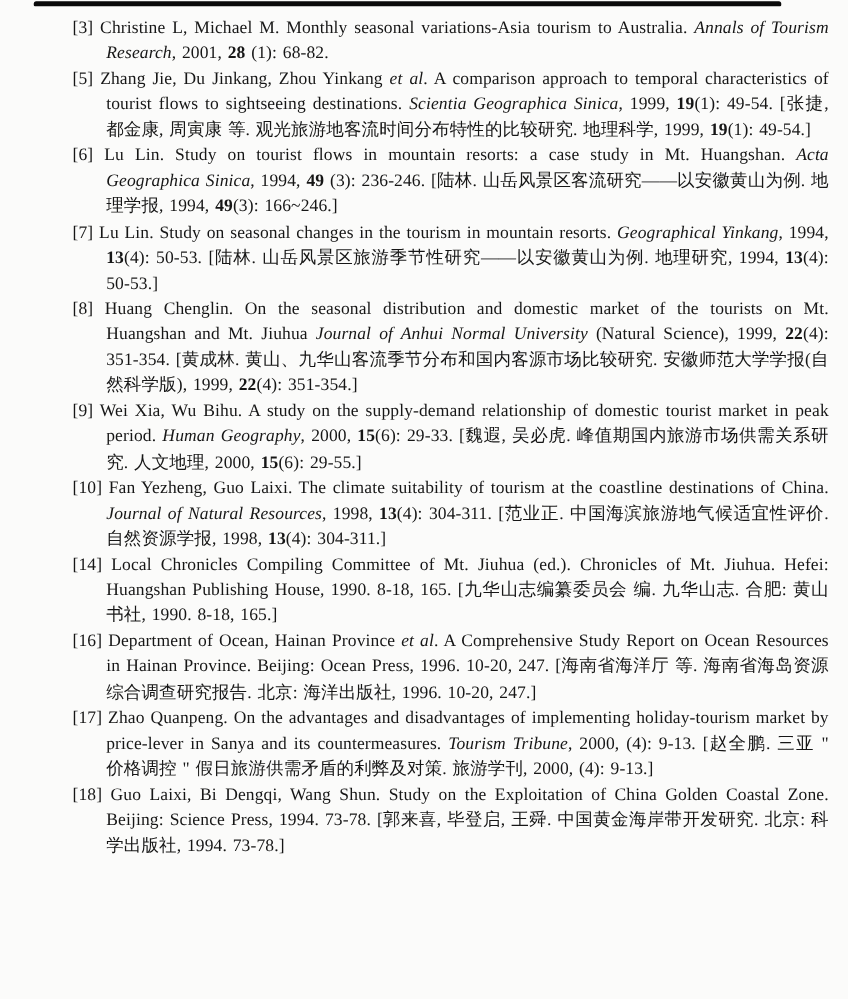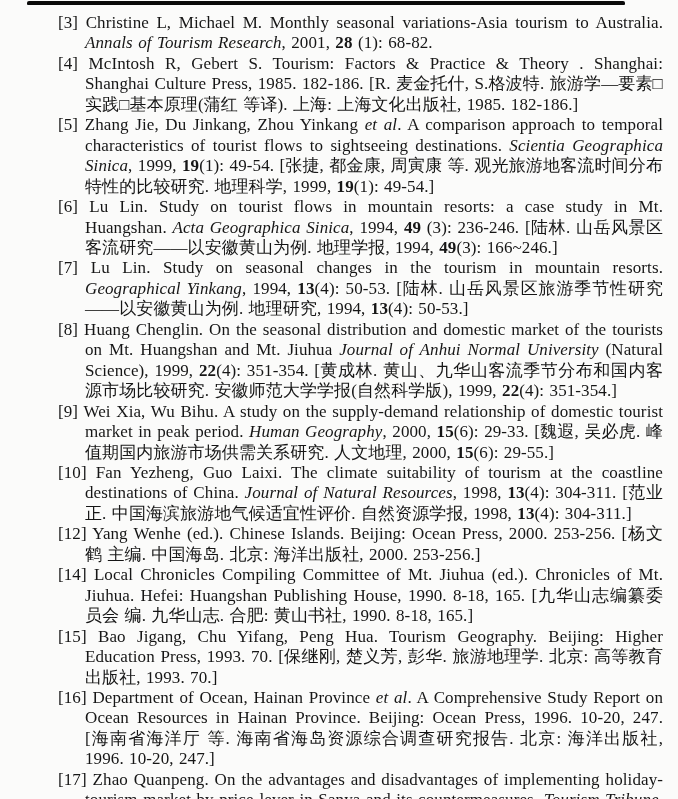--- a/index.html
+++ b/index.html
@@ -17,46 +17,43 @@
     width: 598px; height: 4px;
     background: #0a0a0a;
     border-radius: 2px 2px 1px 1px;
   }
   .page {
     position: absolute;
     top: 13px; left: 58px; right: 15px;
   }
   .reference {
     text-align: justify;
-    font-size: 17px;
+    font-size: 14px;
     line-height: 20.45px;
     padding-left: 27px;
     text-indent: -27px;
     letter-spacing: 0.1px;
     word-spacing: 1px;
   }
   .ref-label { white-space: nowrap; }
   .it { font-style: italic; }
   .bd { font-weight: bold; }
 </style>
 </head>
 <body>
 
 <div class="scan-bar"></div>
 
 <div class="page">
   <div>
       <div class="reference"><span class="ref-label">[3]</span> <span><span>Christine L, Michael M. Monthly seasonal variations-Asia tourism to Australia. </span><span class="it">Annals of Tourism Research</span><span>, 2001, </span><span class="bd">28</span><span> (1): 68-82.</span></span></div>
-      <div class="reference"><span class="ref-label">[4]</span> <span><span>McIntosh R, Gebert S. Tourism: Factors &amp; Practice &amp; Theory . Shanghai: Shanghai Culture Press, 1985. 182-186. [R. 麦金托什, S.格波特. 旅游学—要素□实践□基本原理(蒲红 等译). 上海: 上海文化出版社, 1985. 182-186.]</span></span></div>
       <div class="reference"><span class="ref-label">[5]</span> <span><span>Zhang Jie, Du Jinkang, Zhou Yinkang </span><span class="it">et al</span><span>. A comparison approach to temporal characteristics of tourist flows to sightseeing destinations. </span><span class="it">Scientia Geographica Sinica</span><span>, 1999, </span><span class="bd">19</span><span>(1): 49-54. [张捷, 都金康, 周寅康 等. 观光旅游地客流时间分布特性的比较研究. 地理科学, 1999, </span><span class="bd">19</span><span>(1): 49-54.]</span></span></div>
       <div class="reference"><span class="ref-label">[6]</span> <span><span>Lu Lin. Study on tourist flows in mountain resorts: a case study in Mt. Huangshan. </span><span class="it">Acta Geographica Sinica</span><span>, 1994, </span><span class="bd">49</span><span> (3): 236-246. [陆林. 山岳风景区客流研究——以安徽黄山为例. 地理学报, 1994, </span><span class="bd">49</span><span>(3): 166~246.]</span></span></div>
       <div class="reference"><span class="ref-label">[7]</span> <span><span>Lu Lin. Study on seasonal changes in the tourism in mountain resorts. </span><span class="it">Geographical Yinkang</span><span>, 1994, </span><span class="bd">13</span><span>(4): 50-53. [陆林. 山岳风景区旅游季节性研究——以安徽黄山为例. 地理研究, 1994, </span><span class="bd">13</span><span>(4): 50-53.]</span></span></div>
       <div class="reference"><span class="ref-label">[8]</span> <span><span>Huang Chenglin. On the seasonal distribution and domestic market of the tourists on Mt. Huangshan and Mt. Jiuhua </span><span class="it">Journal of Anhui Normal University</span><span> (Natural Science), 1999, </span><span class="bd">22</span><span>(4): 351-354. [黄成林. 黄山、九华山客流季节分布和国内客源市场比较研究. 安徽师范大学学报(自然科学版), 1999, </span><span class="bd">22</span><span>(4): 351-354.]</span></span></div>
       <div class="reference"><span class="ref-label">[9]</span> <span><span>Wei Xia, Wu Bihu. A study on the supply-demand relationship of domestic tourist market in peak period. </span><span class="it">Human Geography</span><span>, 2000, </span><span class="bd">15</span><span>(6): 29-33. [魏遐, 吴必虎. 峰值期国内旅游市场供需关系研究. 人文地理, 2000, </span><span class="bd">15</span><span>(6): 29-55.]</span></span></div>
       <div class="reference"><span class="ref-label">[10]</span> <span><span>Fan Yezheng, Guo Laixi. The climate suitability of tourism at the coastline destinations of China. </span><span class="it">Journal of Natural Resources</span><span>, 1998, </span><span class="bd">13</span><span>(4): 304-311. [范业正. 中国海滨旅游地气候适宜性评价. 自然资源学报, 1998, </span><span class="bd">13</span><span>(4): 304-311.]</span></span></div>
-      <div class="reference"><span class="ref-label">[12]</span> <span><span>Yang Wenhe (ed.). Chinese Islands. Beijing: Ocean Press, 2000. 253-256. [杨文鹤 主编. 中国海岛. 北京: 海洋出版社, 2000. 253-256.]</span></span></div>
       <div class="reference"><span class="ref-label">[14]</span> <span><span>Local Chronicles Compiling Committee of Mt. Jiuhua (ed.). Chronicles of Mt. Jiuhua. Hefei: Huangshan Publishing House, 1990. 8-18, 165. [九华山志编纂委员会 编. 九华山志. 合肥: 黄山书社, 1990. 8-18, 165.]</span></span></div>
-      <div class="reference"><span class="ref-label">[15]</span> <span><span>Bao Jigang, Chu Yifang, Peng Hua. Tourism Geography. Beijing: Higher Education Press, 1993. 70. [保继刚, 楚义芳, 彭华. 旅游地理学. 北京: 高等教育出版社, 1993. 70.]</span></span></div>
       <div class="reference"><span class="ref-label">[16]</span> <span><span>Department of Ocean, Hainan Province </span><span class="it">et al</span><span>. A Comprehensive Study Report on Ocean Resources in Hainan Province. Beijing: Ocean Press, 1996. 10-20, 247. [海南省海洋厅 等. 海南省海岛资源综合调查研究报告. 北京: 海洋出版社, 1996. 10-20, 247.]</span></span></div>
       <div class="reference"><span class="ref-label">[17]</span> <span><span>Zhao Quanpeng. On the advantages and disadvantages of implementing holiday-tourism market by price-lever in Sanya and its countermeasures. </span><span class="it">Tourism Tribune</span><span>, 2000, (4): 9-13. [赵全鹏. 三亚 " 价格调控 " 假日旅游供需矛盾的利弊及对策. 旅游学刊, 2000, (4): 9-13.]</span></span></div>
       <div class="reference"><span class="ref-label">[18]</span> <span><span>Guo Laixi, Bi Dengqi, Wang Shun. Study on the Exploitation of China Golden Coastal Zone. Beijing: Science Press, 1994. 73-78. [郭来喜, 毕登启, 王舜. 中国黄金海岸带开发研究. 北京: 科学出版社, 1994. 73-78.]</span></span></div>
     </div>
 </div>
 
 </body></html>

